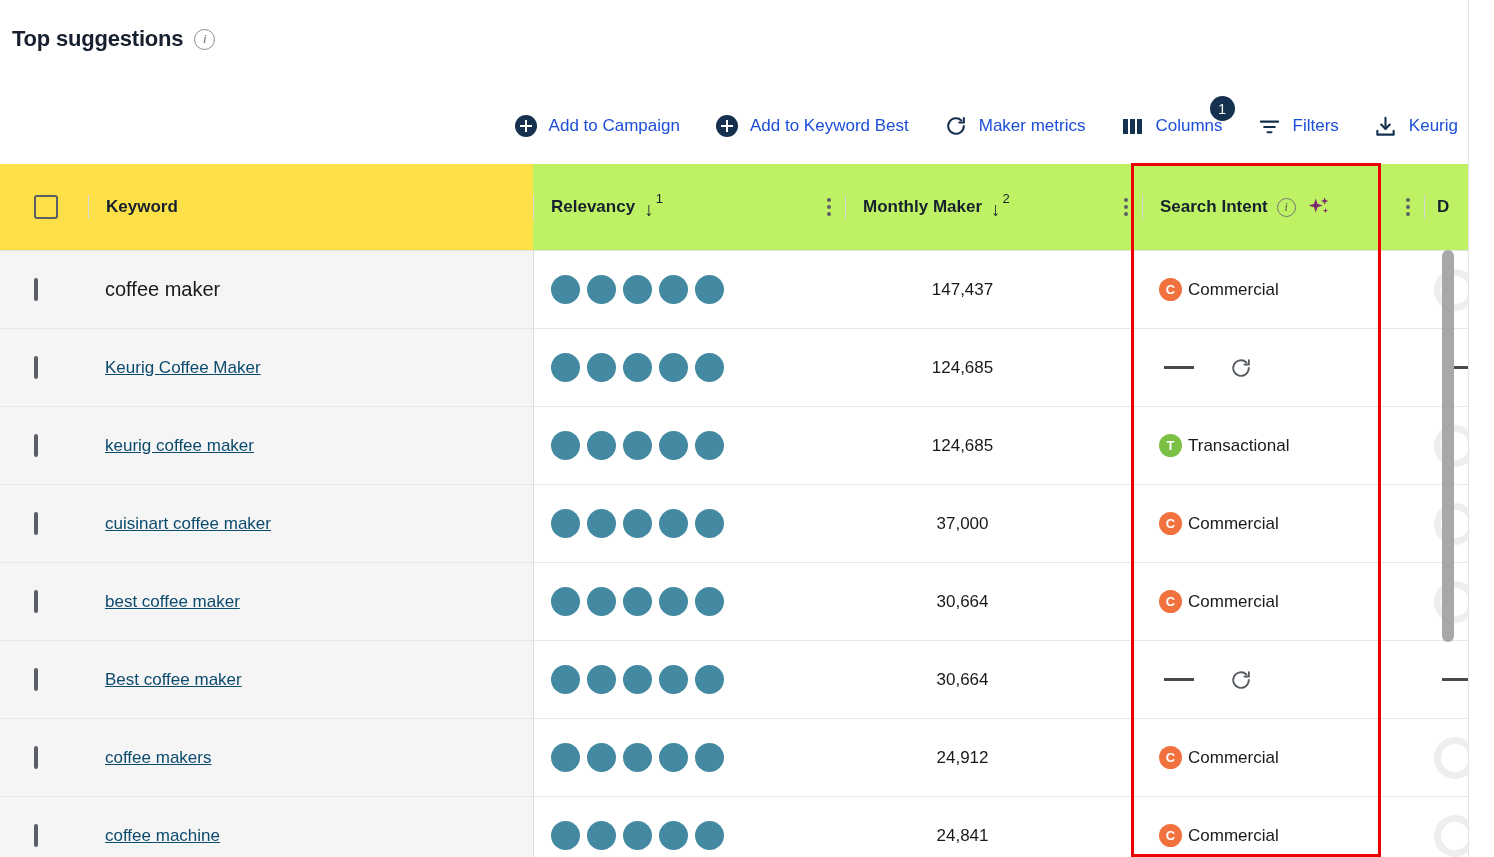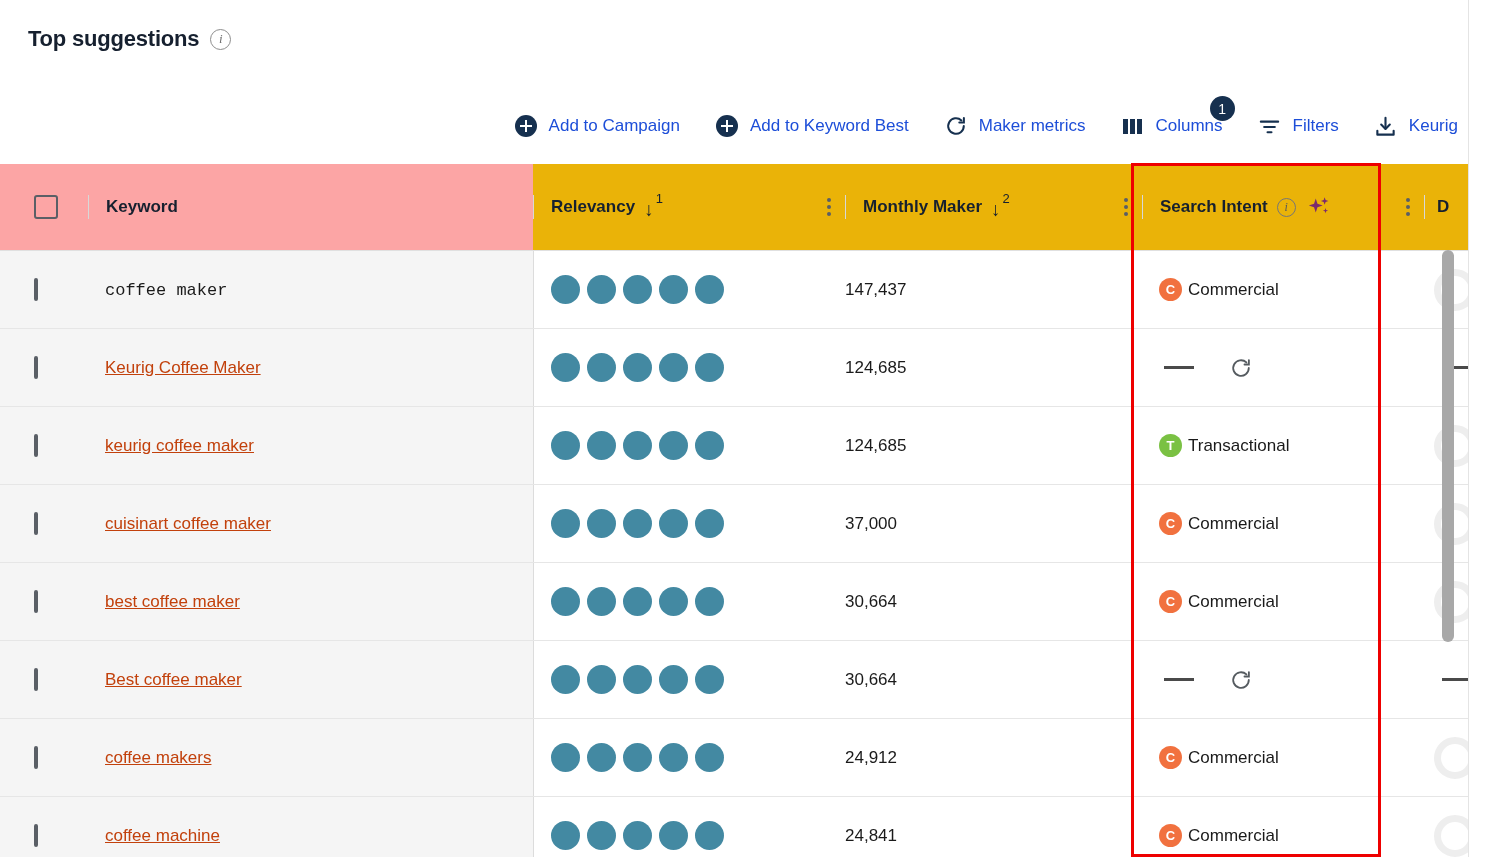--- a/index.html
+++ b/index.html
@@ -10,21 +10,21 @@
     background: #ffffff;
     font-family: "Liberation Sans", sans-serif;
     color: #1a1a1a;
     overflow: hidden;
     position: relative;
   }
 
   
   .page-header {
     position: absolute;
-    top: 0; left: 16px; right: 0;
+    top: 0; left: 0; right: 0;
     height: 88px;
     display: flex;
     align-items: flex-start;
     padding: 26px 36px 0 12px;
   }
   .title-group {
     display: flex;
     align-items: center;
     gap: 11px;
   }
@@ -149,31 +149,31 @@
   col.c-rel { width: 280px; }
   col.c-relmenu { width: 32px; }
   col.c-vol { width: 265px; }
   col.c-volmenu { width: 32px; }
   col.c-intent { width: 250px; }
   col.c-intentmenu { width: 32px; }
   col.c-d { width: 70px; }
 
   thead th {
     height: 86px;
-    background: #fca5a5;
+    background: #fde047;
     font-size: 17px;
     font-weight: bold;
     color: #16202f;
     text-align: left;
     vertical-align: middle;
     padding: 0;
     border-bottom: 1px solid #e0e0e0;
   }
   thead th.white-head {
-    background: #eab308;
+    background: #bef264;
   }
 
   .th-inner {
     display: flex;
     align-items: center;
     height: 86px;
     padding-left: 17px;
     position: relative;
   }
   .th-sep {
@@ -255,44 +255,43 @@
     width: 24px; height: 24px;
     border: 2px solid #5a5f66;
     border-radius: 3px;
     background: transparent;
     margin-left: 34px;
     cursor: pointer;
   }
   thead .chk { margin-left: 34px; }
 
   .kw-link {
-    color: #c2410c;
+    color: #0c4a6e;
     text-decoration: underline;
     cursor: pointer;
     font-size: 17px;
   }
   .kw-plain {
     color: #1a1a1a;
-    font-size: 17px;
-    font-family: Liberation Mono, monospace;
+    font-size: 20px;
   }
 
   .dots {
     display: flex;
     gap: 7px;
     padding-left: 17px;
   }
   .dot {
     width: 29px; height: 29px;
     border-radius: 50%;
     background: #4389a2;
   }
 
   .vol {
-    text-align: left;
+    text-align: center;
     padding-right: 30px;
     font-size: 17px;
     color: #1a1a1a;
     margin-top: 36px;
   }
 
   .intent {
     display: flex;
     align-items: center;
     gap: 3px;

